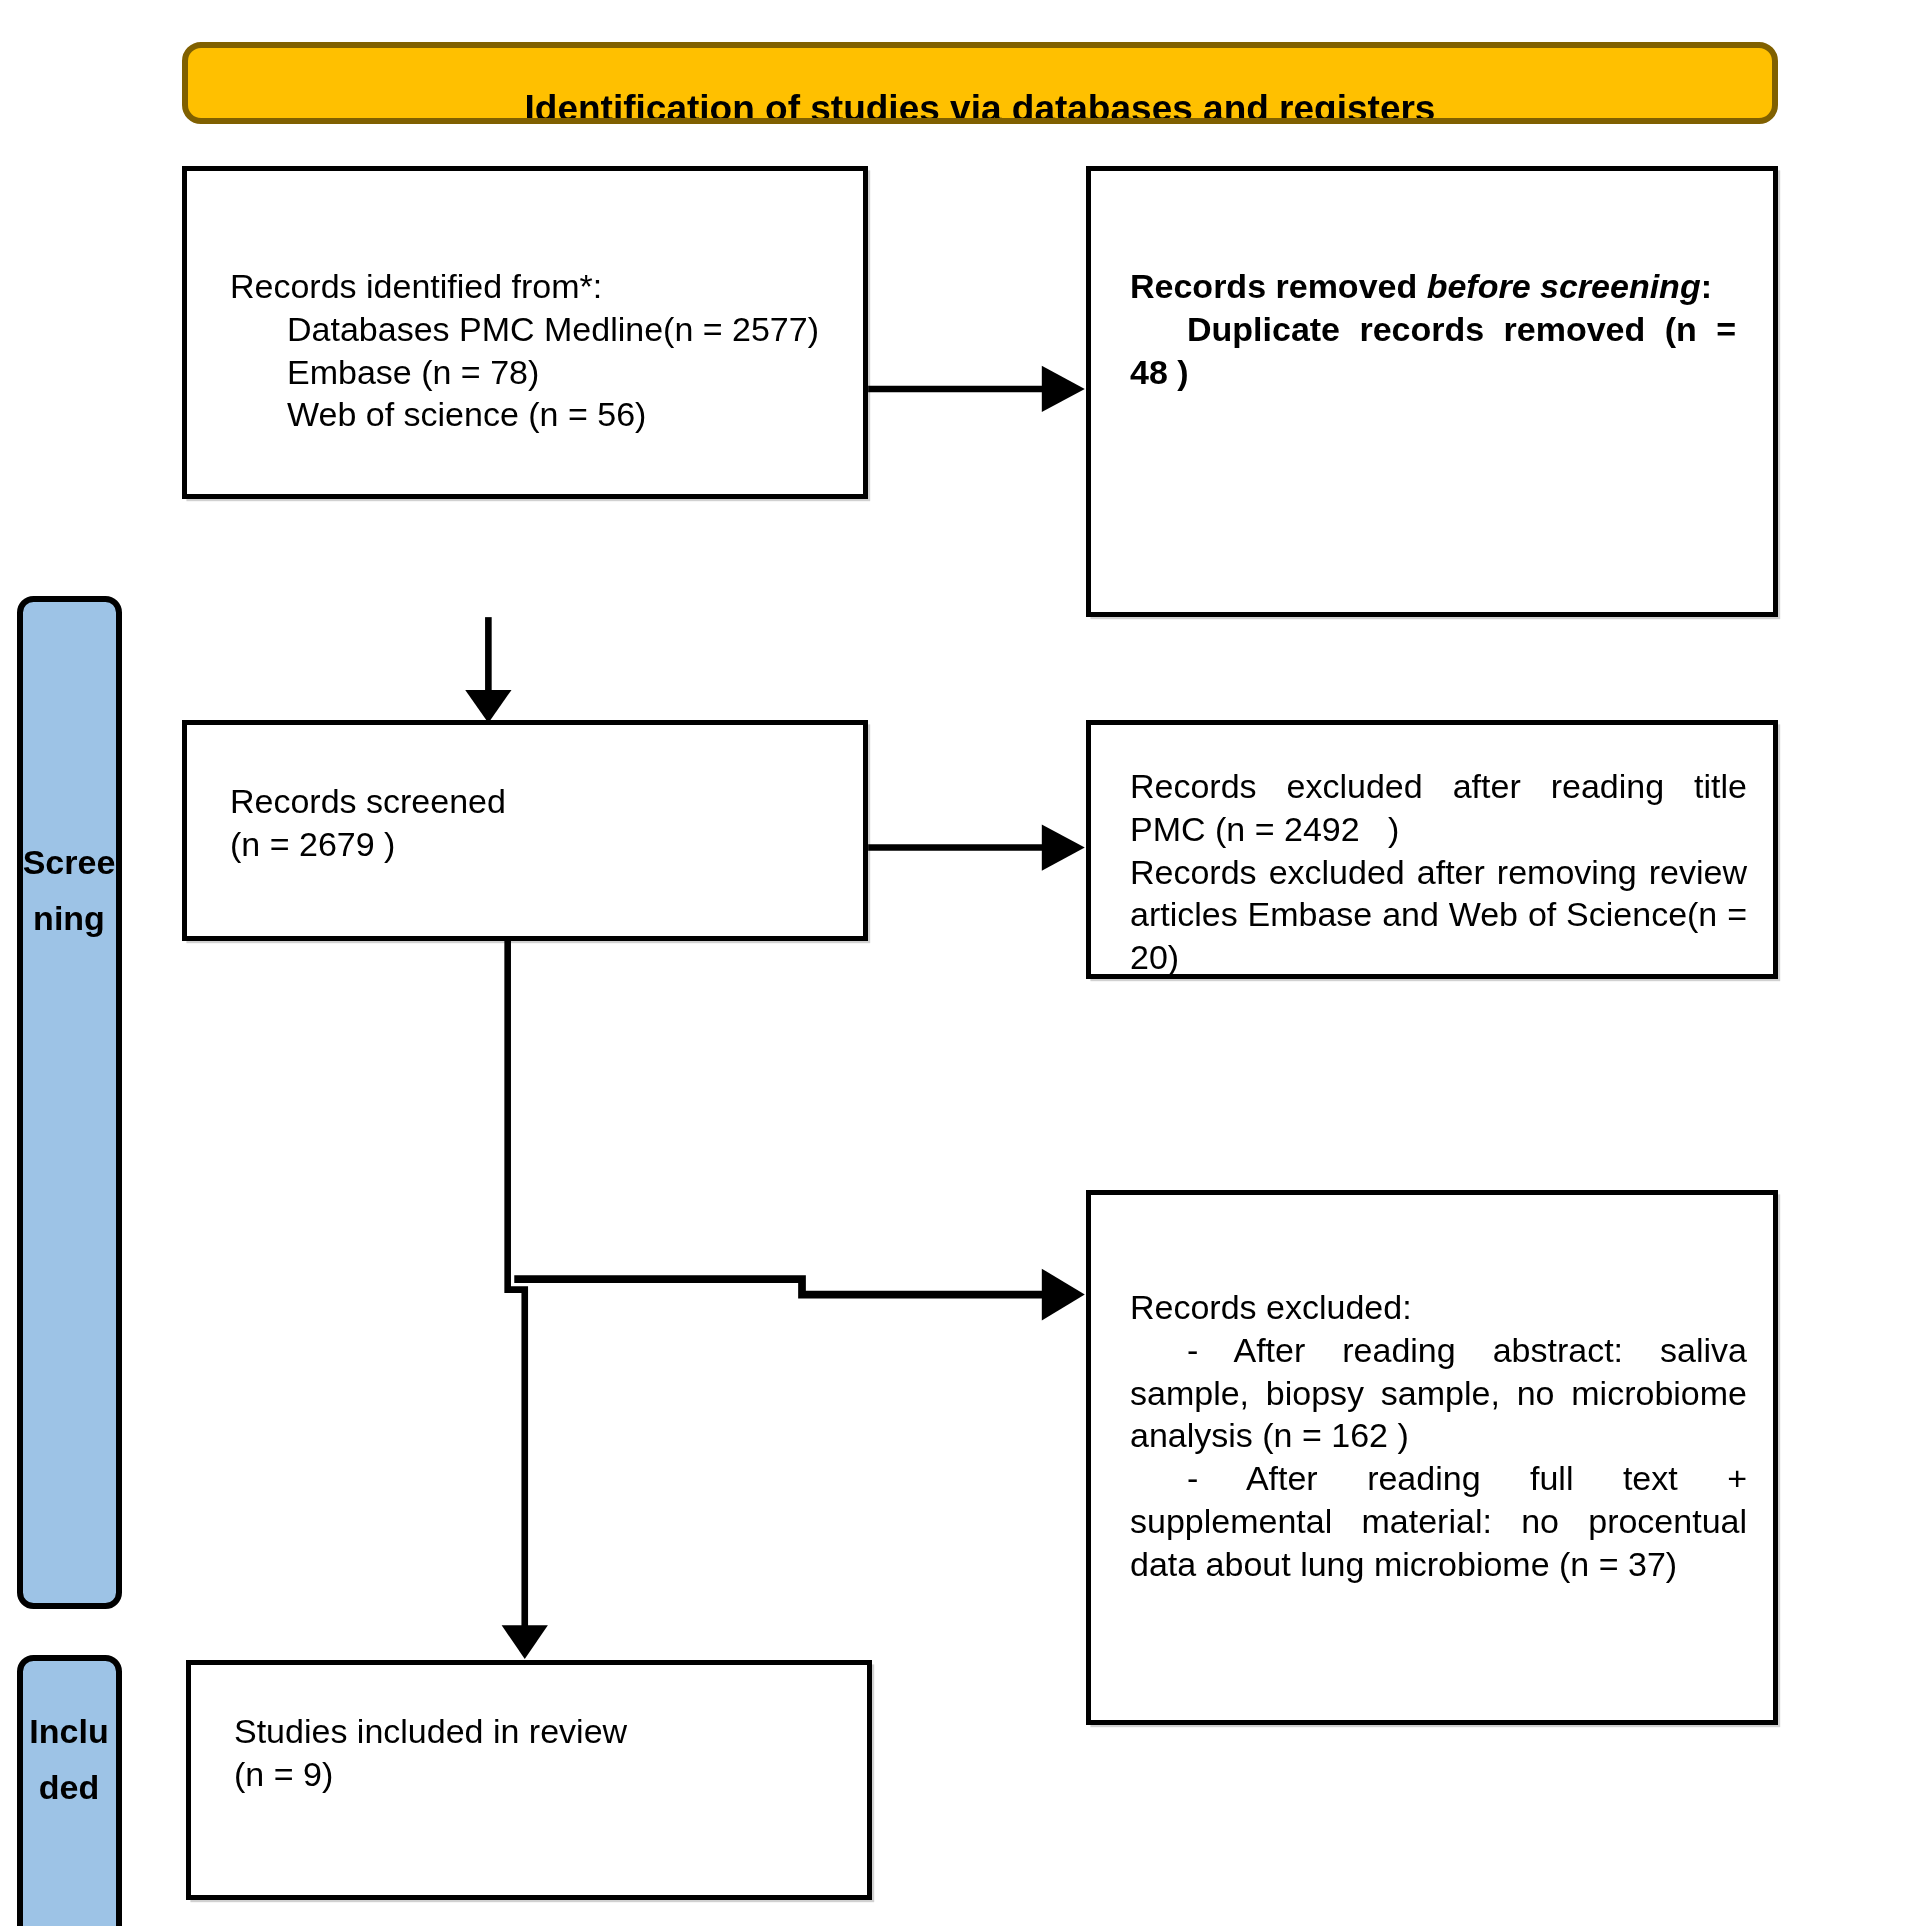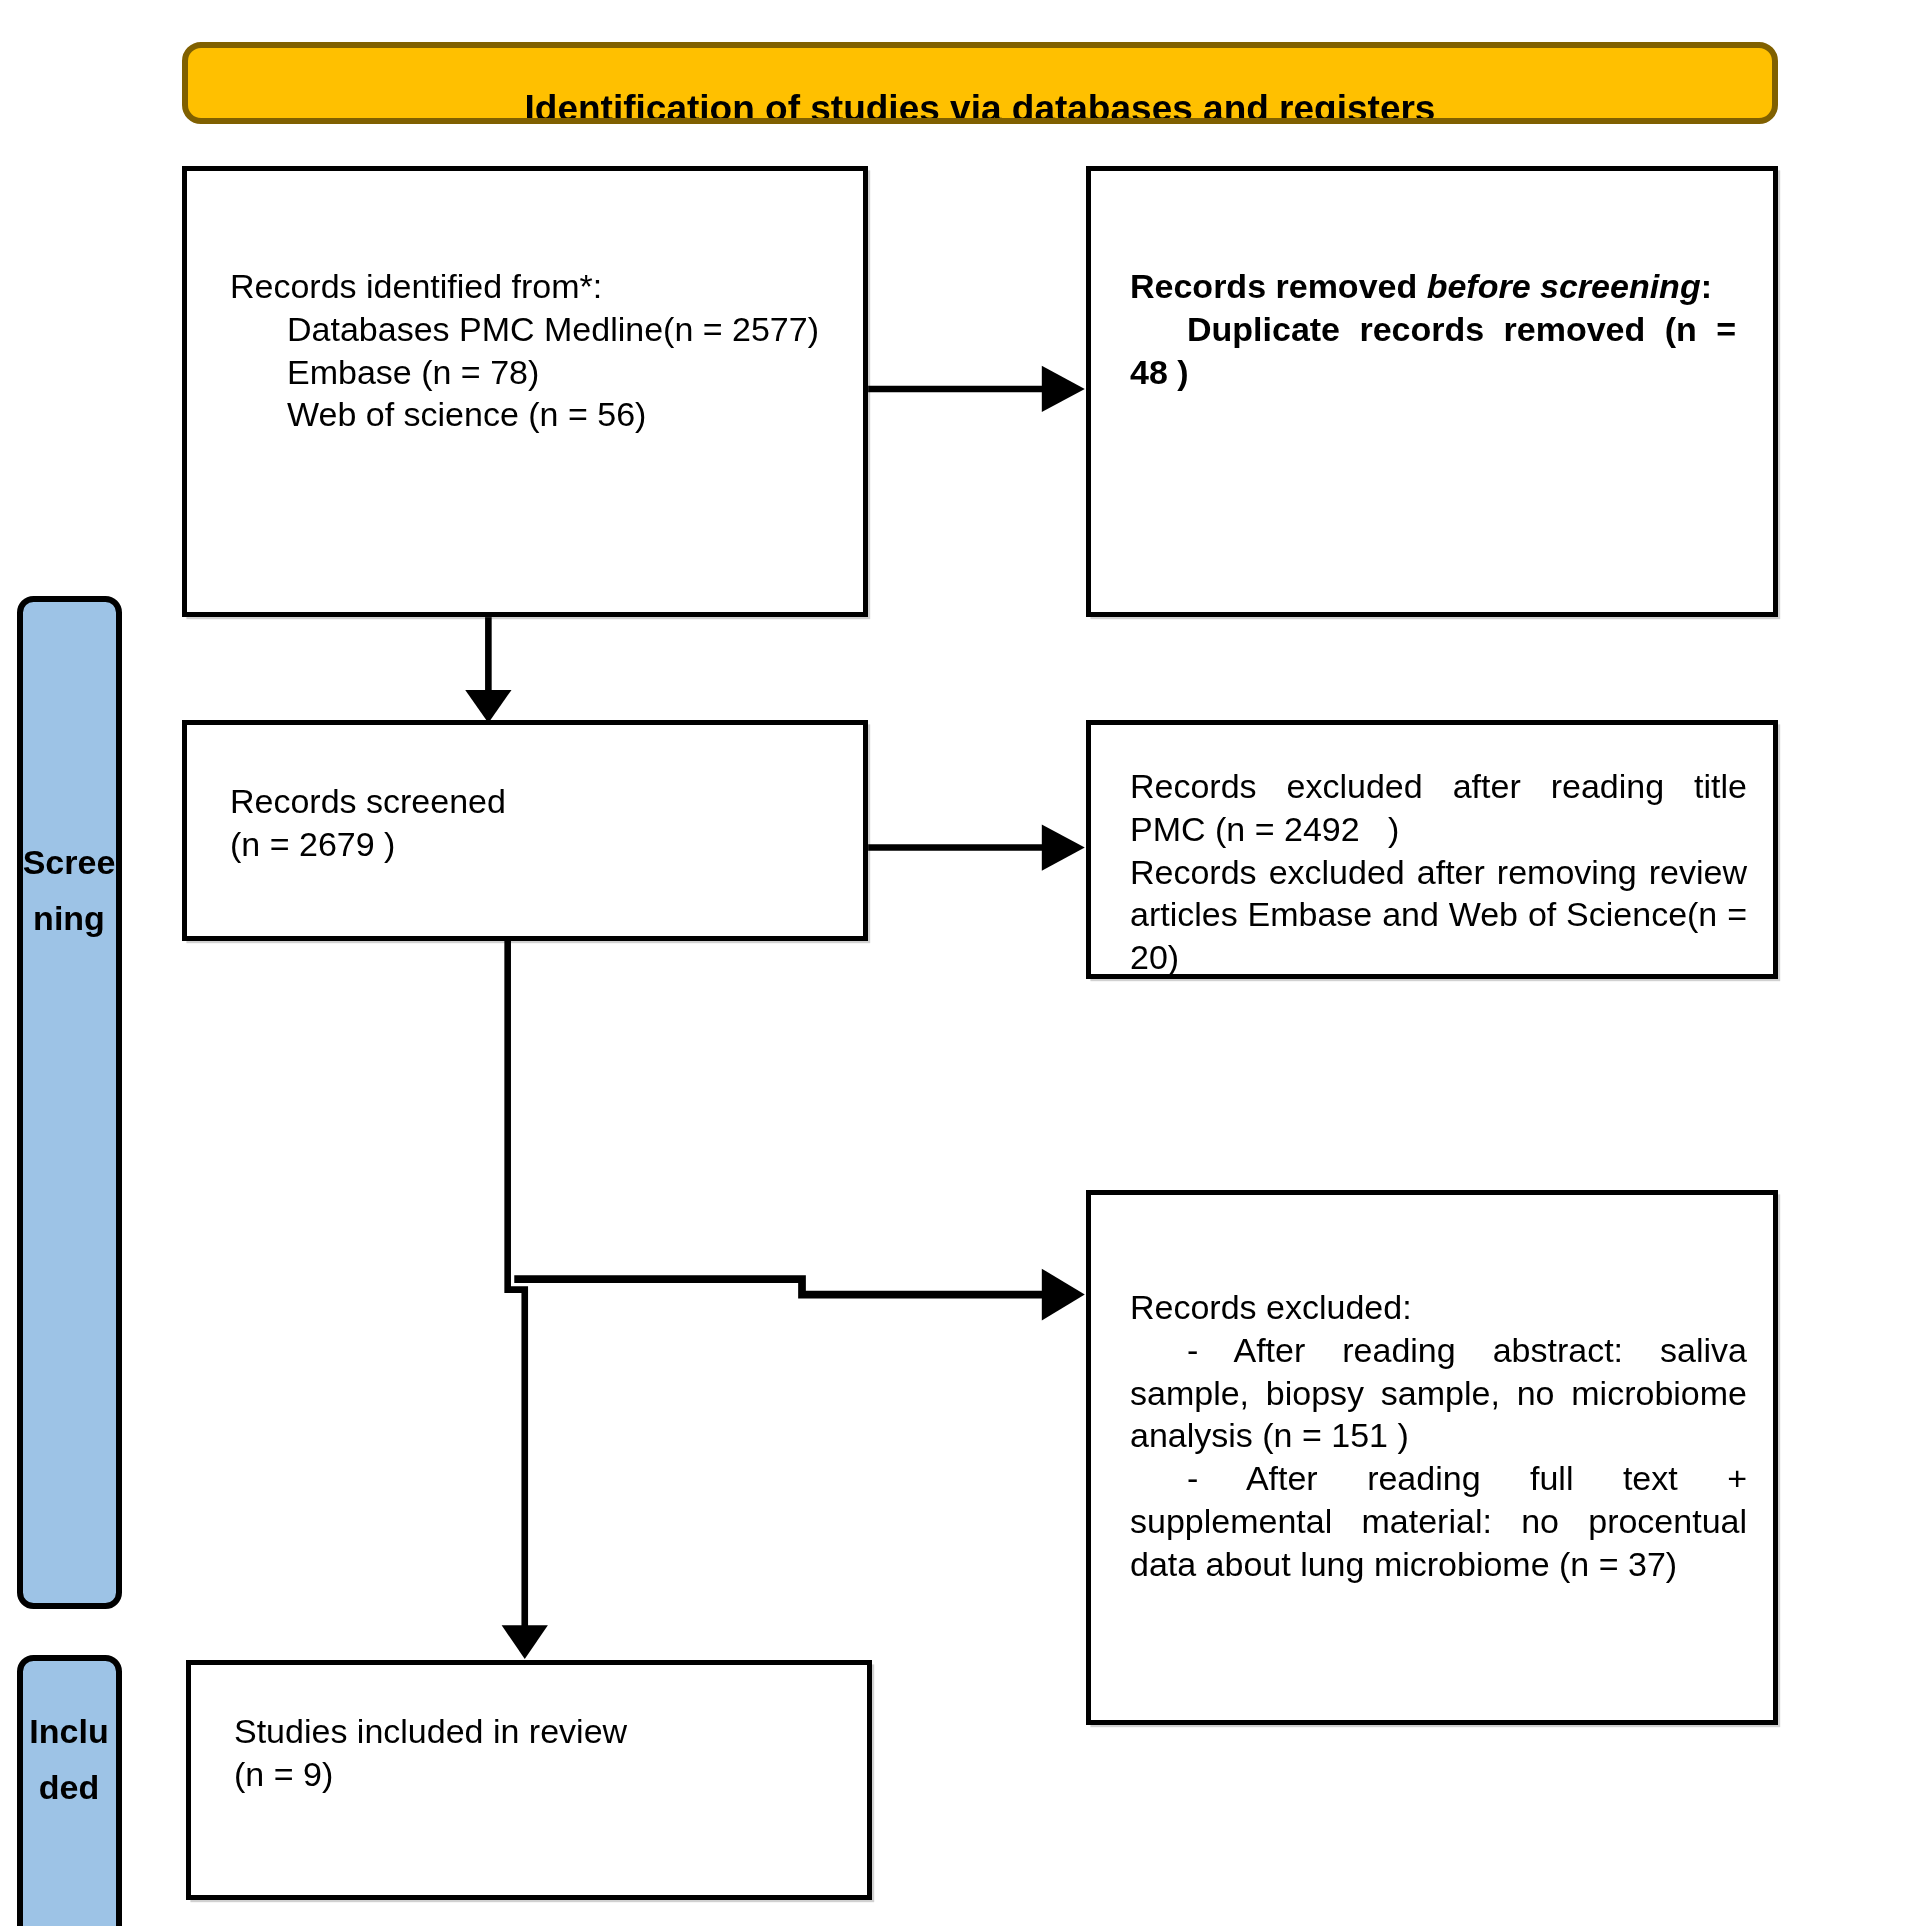--- a/index.html
+++ b/index.html
@@ -84,21 +84,21 @@
     color: #000000;
     font-size: 34px;
     line-height: 1.26;
     white-space: pre-wrap;
   }
   .flow-text.justify { text-align: justify; text-align-last: left; }
   .flow-text .indent { display: inline-block; width: 57px; }
   .flow-text i { font-style: italic; }
 
   
-  #box-identified      { left: 182px;  top: 142px;  width: 686px; height: 451px; padding-left: 48px; }
+  #box-identified      { left: 182px;  top: 142px;  width: 686px; height: 333px; padding-left: 48px; }
   #box-identified .flow-text { left: 43px; top: 94px; width: 595px; }
 
   #box-removed         { left: 1086px; top: 142px;  width: 692px; height: 451px; }
   #box-removed .flow-text { left: 39px; top: 94px; width: 606px; font-weight: bold; }
 
   #box-screened        { left: 182px;  top: 696px; width: 686px; height: 221px; }
   #box-screened .flow-text { left: 43px; top: 55px; width: 595px; }
 
   #box-excluded-title  { left: 1086px; top: 696px; width: 692px; height: 259px; }
   #box-excluded-title .flow-text { left: 39px; top: 40px; width: 617px; }
@@ -146,21 +146,21 @@
 
   <div class="flow-box" id="box-screened">
     <div class="flow-text"><span>Records screened</span><br><span>(n = 2679 )</span></div>
   </div>
 
   <div class="flow-box" id="box-excluded-title">
     <div class="flow-text justify"><span>Records excluded after reading title PMC (n = 2492   )</span><br><span>Records excluded after removing review articles Embase and Web of Science(n = 20)</span></div>
   </div>
 
   <div class="flow-box" id="box-excluded-full">
-    <div class="flow-text justify"><span>Records excluded:</span><br><span class="indent"></span><span>- After reading abstract: saliva sample, biopsy sample, no microbiome analysis (n = 151 )</span><br><span class="indent"></span><span>- After reading full text + supplemental material: no procentual data about lung microbiome (n = 37)</span></div>
+    <div class="flow-text justify"><span>Records excluded:</span><br><span class="indent"></span><span>- After reading abstract: saliva sample, biopsy sample, no microbiome analysis (n = 162 )</span><br><span class="indent"></span><span>- After reading full text + supplemental material: no procentual data about lung microbiome (n = 37)</span></div>
   </div>
 
   <div class="flow-box" id="box-included">
     <div class="flow-text"><span>Studies included in review</span><br><span>(n = 9)</span></div>
   </div>
 
   <svg id="connectors" viewBox="0 0 3476 3494">
 
     <g>
       <line x1="1575" y1="662" x2="1900" y2="662" stroke="#000" stroke-width="12"></line>

